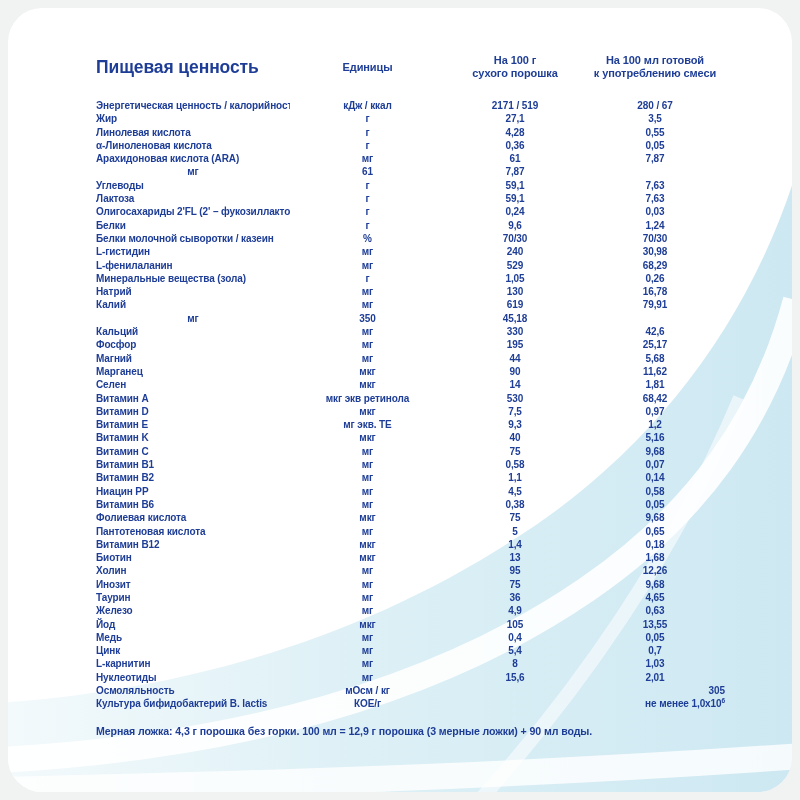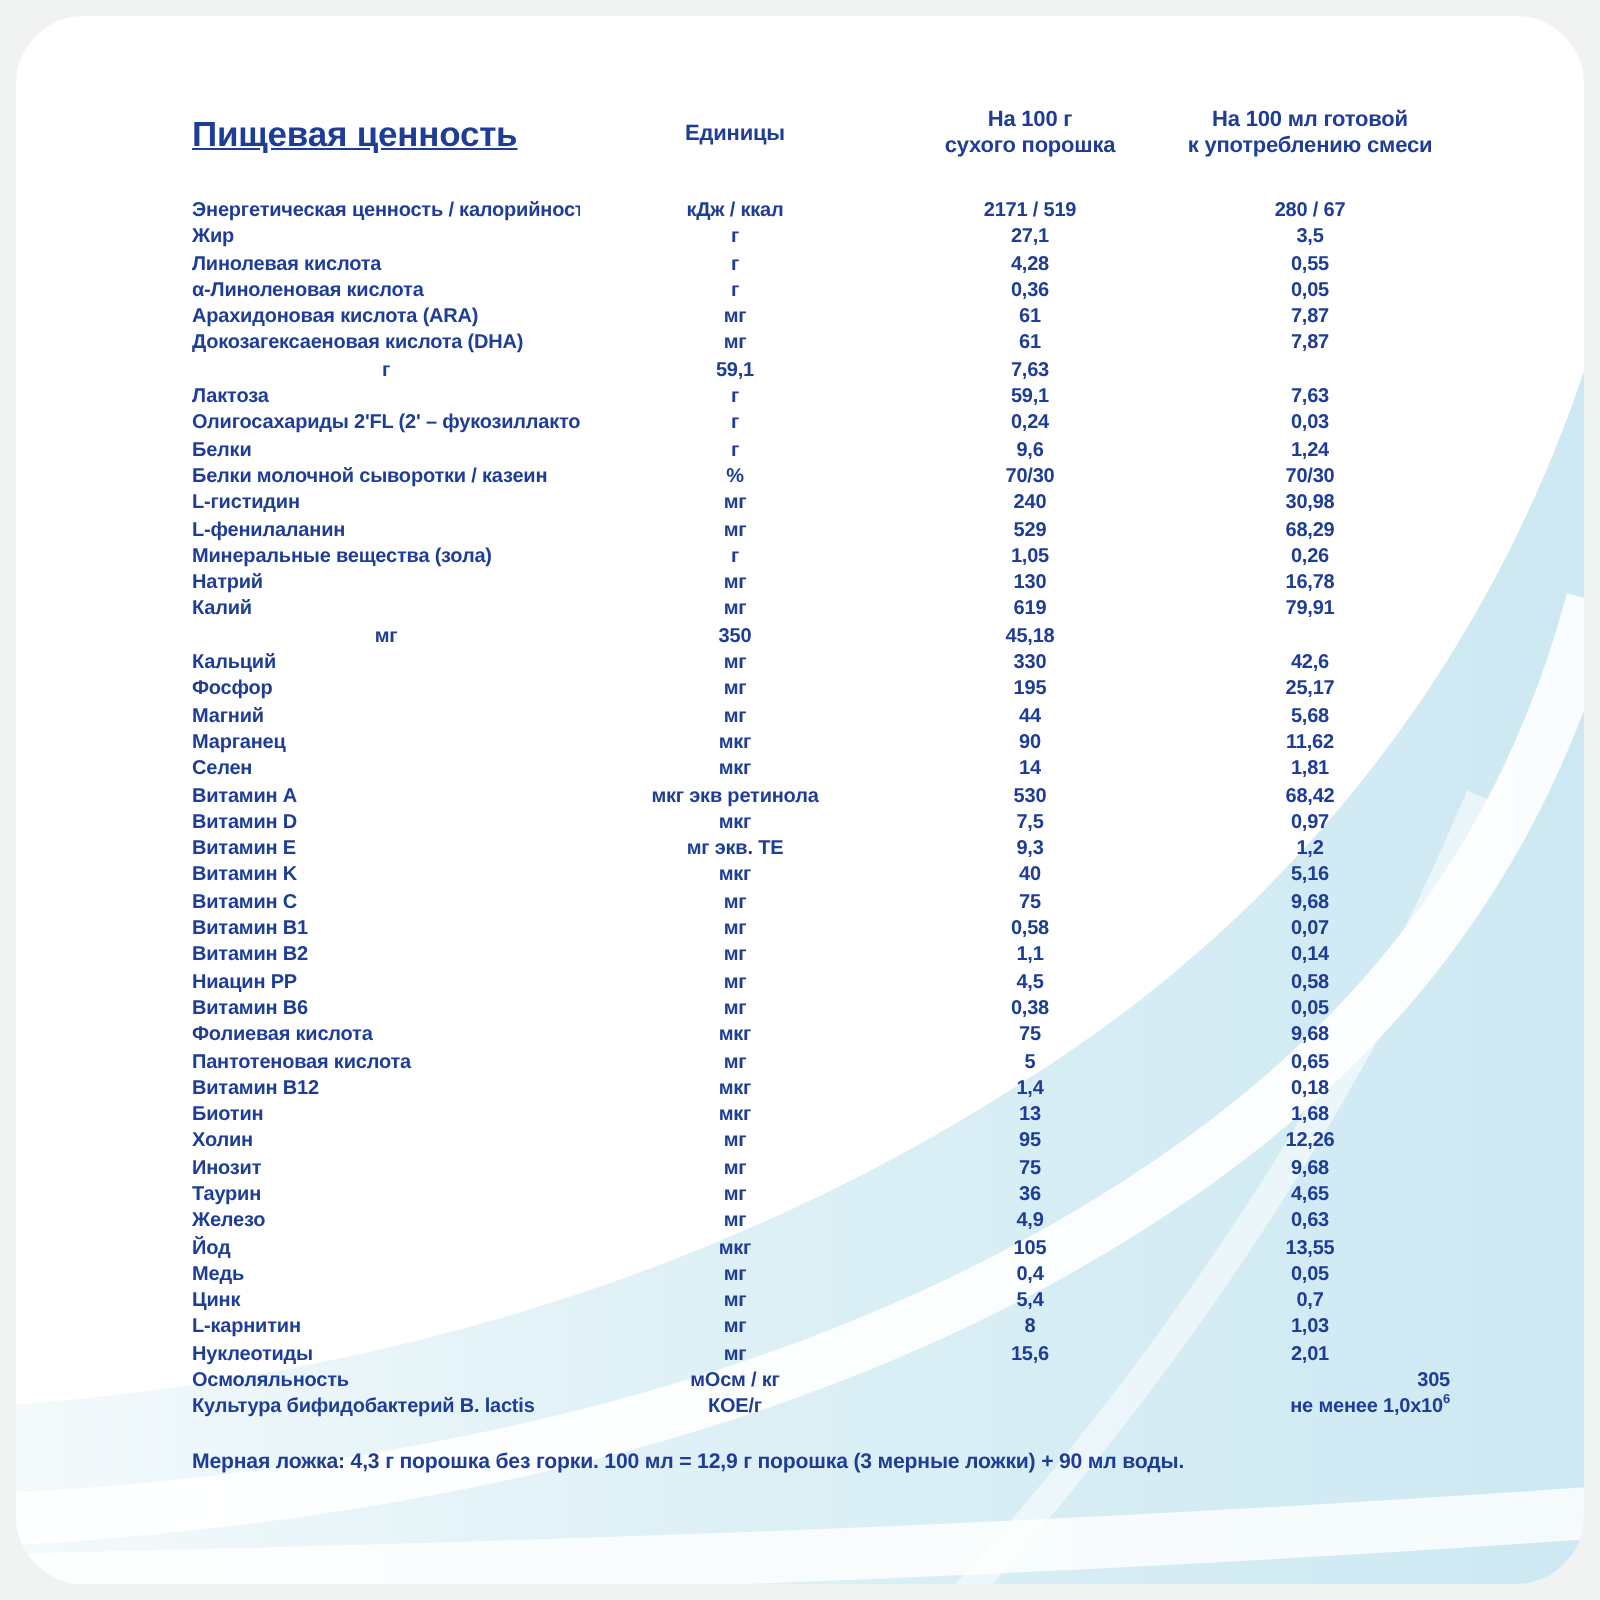--- a/index.html
+++ b/index.html
@@ -34,21 +34,20 @@
     display: grid;
     grid-template-columns: 194px 155px 140px 140px;
     align-items: center;
   }
   .header-row { margin-bottom: 19px; }
   .page-title {
     margin: 0;
     font-size: 17.5px;
     font-weight: bold;
     line-height: 1.05;
-    text-decoration: underline;
   }
   .hdr {
     font-size: 11px;
     font-weight: bold;
     text-align: center;
     line-height: 13px;
   }
   .hdr span { display: block; }
   .row {
     height: 13.3px;
@@ -134,26 +133,26 @@
           <span class="c2">0,36</span>
           <span class="c3">0,05</span>
         </div>
         <div class="grid row">
           <span class="c0">Арахидоновая кислота (ARA)</span>
           <span class="c1">мг</span>
           <span class="c2">61</span>
           <span class="c3">7,87</span>
         </div>
         <div class="grid row">
-          <span class="c0">Докозагексаеновая кислота (DHA)</span>
           <span class="c1">мг</span>
           <span class="c2">61</span>
           <span class="c3">7,87</span>
         </div>
         <div class="grid row">
+          <span class="c0">Углеводы</span>
           <span class="c1">г</span>
           <span class="c2">59,1</span>
           <span class="c3">7,63</span>
         </div>
         <div class="grid row">
           <span class="c0">Лактоза</span>
           <span class="c1">г</span>
           <span class="c2">59,1</span>
           <span class="c3">7,63</span>
         </div>

